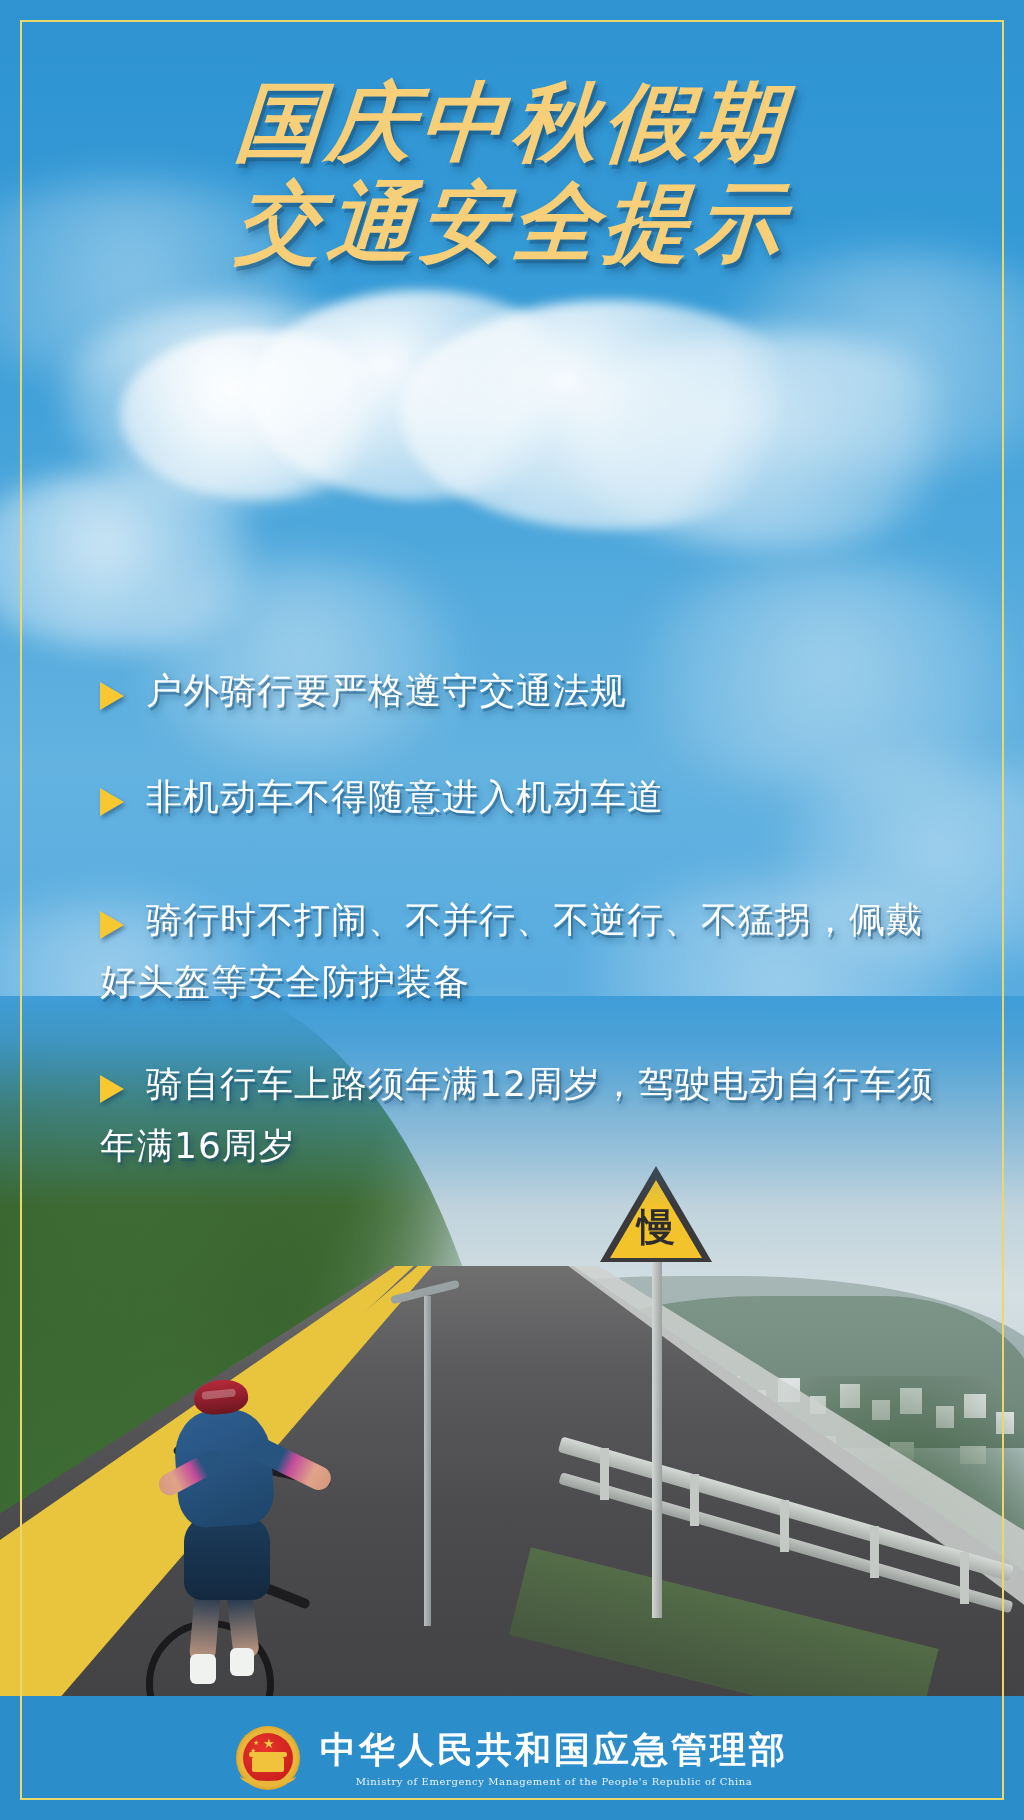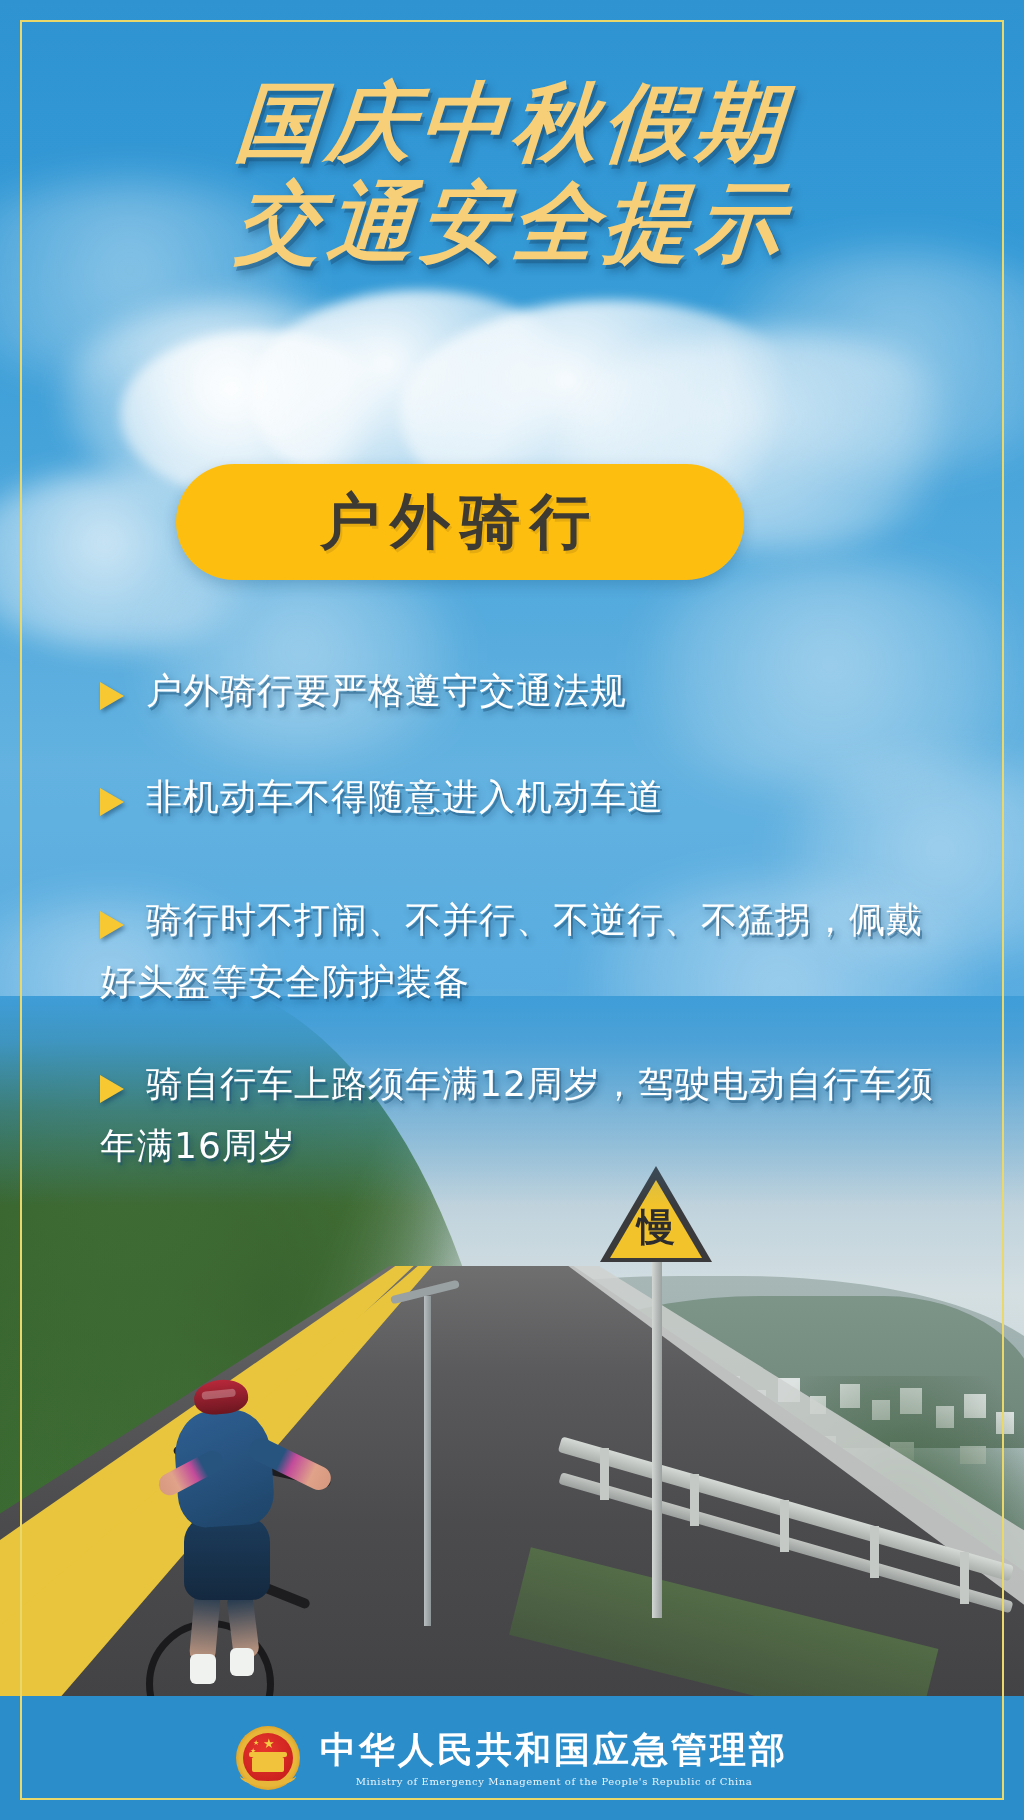--- a/index.html
+++ b/index.html
@@ -407,23 +407,20 @@
     <div class="cl faint" style="left:240px; top:1020px; width:520px; height:230px;"></div>
   </div>
 
   <div class="frame"></div>
 
   <div class="title-block">
     <div class="title-line">国庆中秋假期</div>
     <div class="title-line">交通安全提示</div>
   </div>
 
-  <div class="banner">
-    <span class="banner-text">户外骑行</span>
-  </div>
 
   <div class="list">
 
     <div class="item">
       <span class="marker"></span><span class="txt">户外骑行要严格遵守交通法规</span>
     </div>
 
     <div class="item" style="margin-bottom:61px;">
       <span class="marker"></span><span class="txt">非机动车不得随意进入机动车道</span>
     </div>

